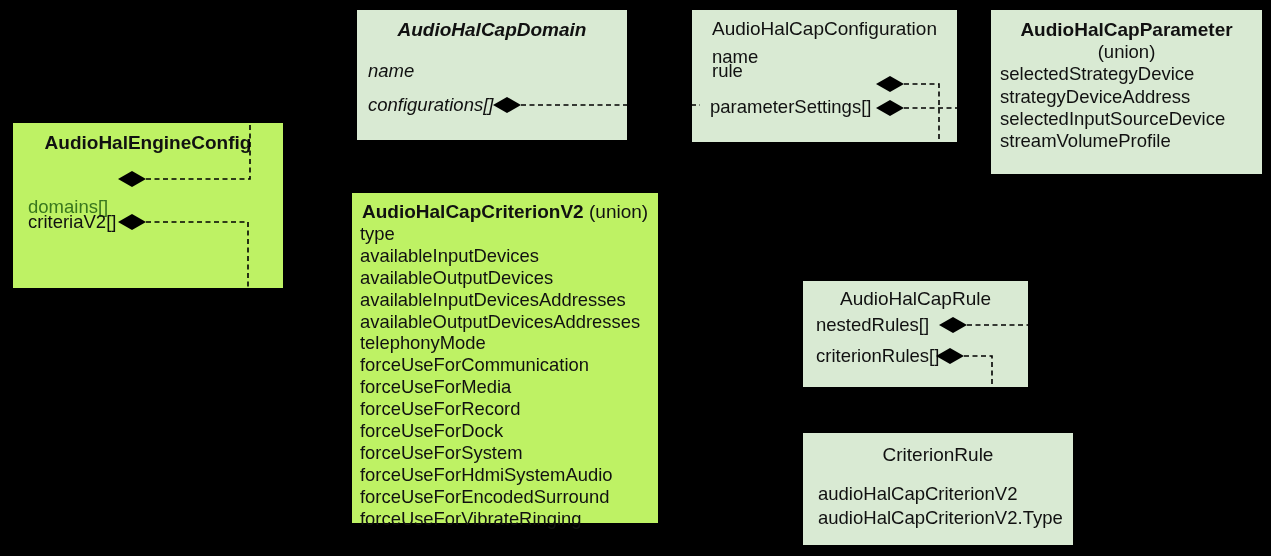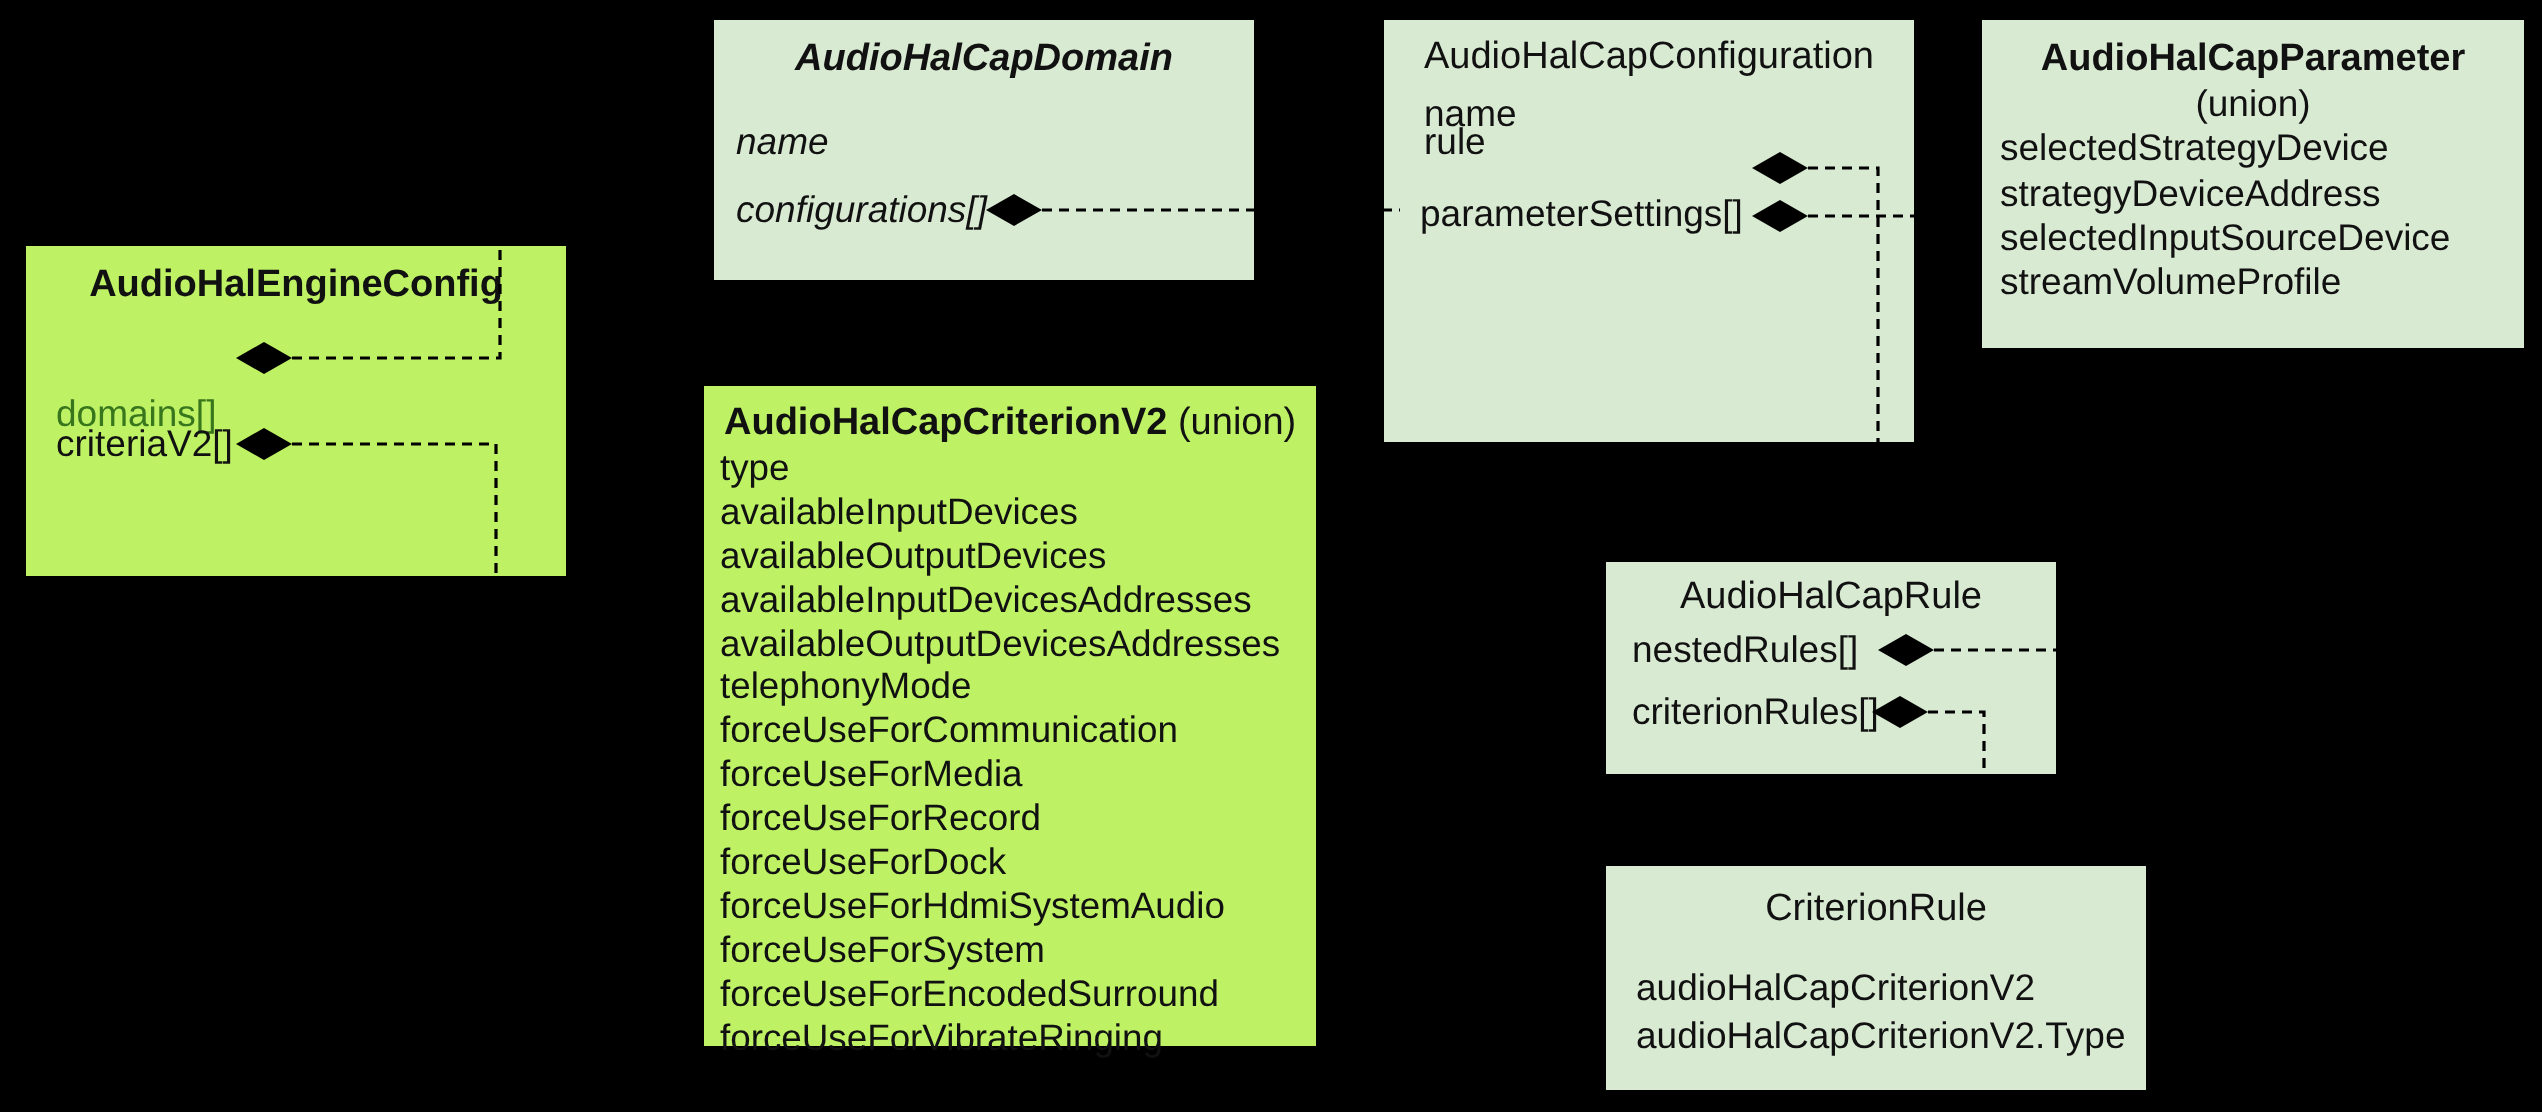--- a/index.html
+++ b/index.html
@@ -31,21 +31,21 @@
     font-size:18.5px;color:#111111;
     line-height:22px;white-space:nowrap;
   }
   .field.accent{color:#38761d;margin-top:28px;}
   .rows{position:absolute;font-size:18.4px;color:#111111;line-height:21.9px;white-space:nowrap;}
   .rows div{height:21.9px;}
   .suffix{font-weight:400;}
   
   #b1{left:13px;  top:123px; width:270px; height:165px;}
   #b2{left:357px; top:10px;  width:270px; height:130px;font-style:italic;}
-  #b3{left:692px; top:10px;  width:265px; height:211px;}
+  #b3{left:692px; top:10px;  width:265px; height:132px;}
   #b4{left:991px; top:10px;  width:271px; height:164px;}
   #b5{left:352px; top:193px; width:306px; height:330px;}
   #b6{left:803px; top:281px; width:225px; height:106px;}
   #b7{left:803px; top:433px; width:270px; height:112px;}
   .wires{position:absolute;left:0;top:0;z-index:10;pointer-events:none;}
   .wires path{fill:none;stroke:#000000;stroke-width:1.6;stroke-dasharray:5 3.5;}
   .wires polygon{fill:#000000;stroke:none;}
 </style>
 </head>
 <body>
@@ -86,22 +86,22 @@
       <div>type</div>
       <div>availableInputDevices</div>
       <div>availableOutputDevices</div>
       <div>availableInputDevicesAddresses</div>
       <div>availableOutputDevicesAddresses</div>
       <div>telephonyMode</div>
       <div>forceUseForCommunication</div>
       <div>forceUseForMedia</div>
       <div>forceUseForRecord</div>
       <div>forceUseForDock</div>
+      <div>forceUseForSystem</div>
       <div>forceUseForHdmiSystemAudio</div>
-      <div>forceUseForSystem</div>
       <div>forceUseForEncodedSurround</div>
       <div>forceUseForVibrateRinging</div>
     </div>
   </div>
 
   <div class="box bg-green" id="b6">
     <div class="title regular" style="top:7px">AudioHalCapRule</div>
     <div class="field" style="left:13px;top:33px">nestedRules[]</div>
     <div class="field" style="left:13px;top:64px">criterionRules[]</div>
   </div>

